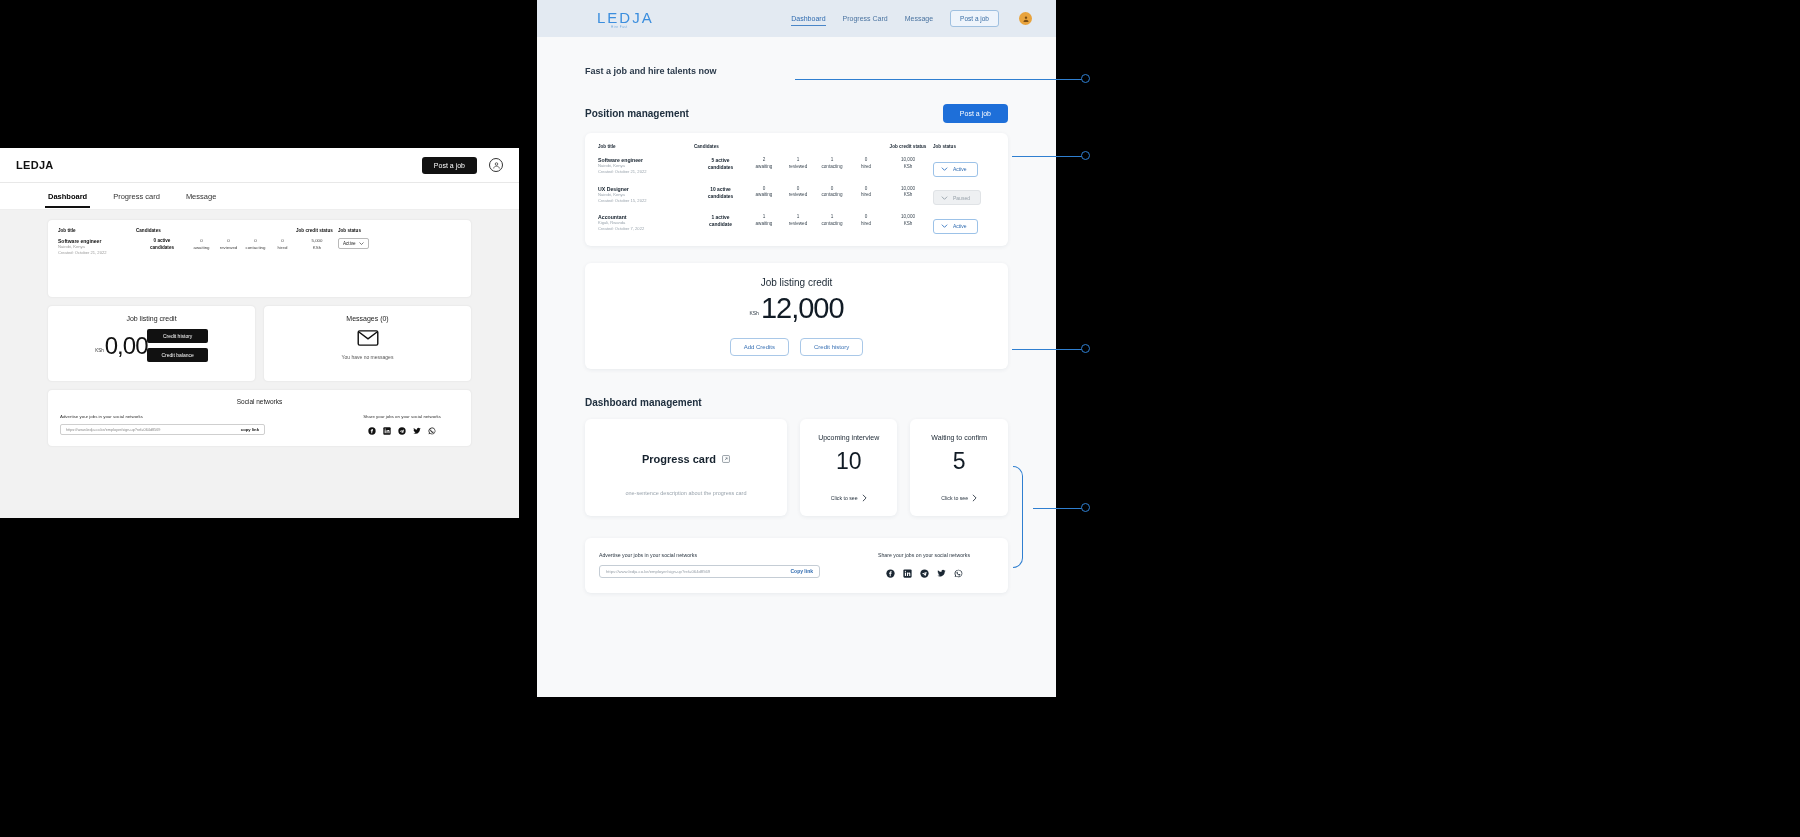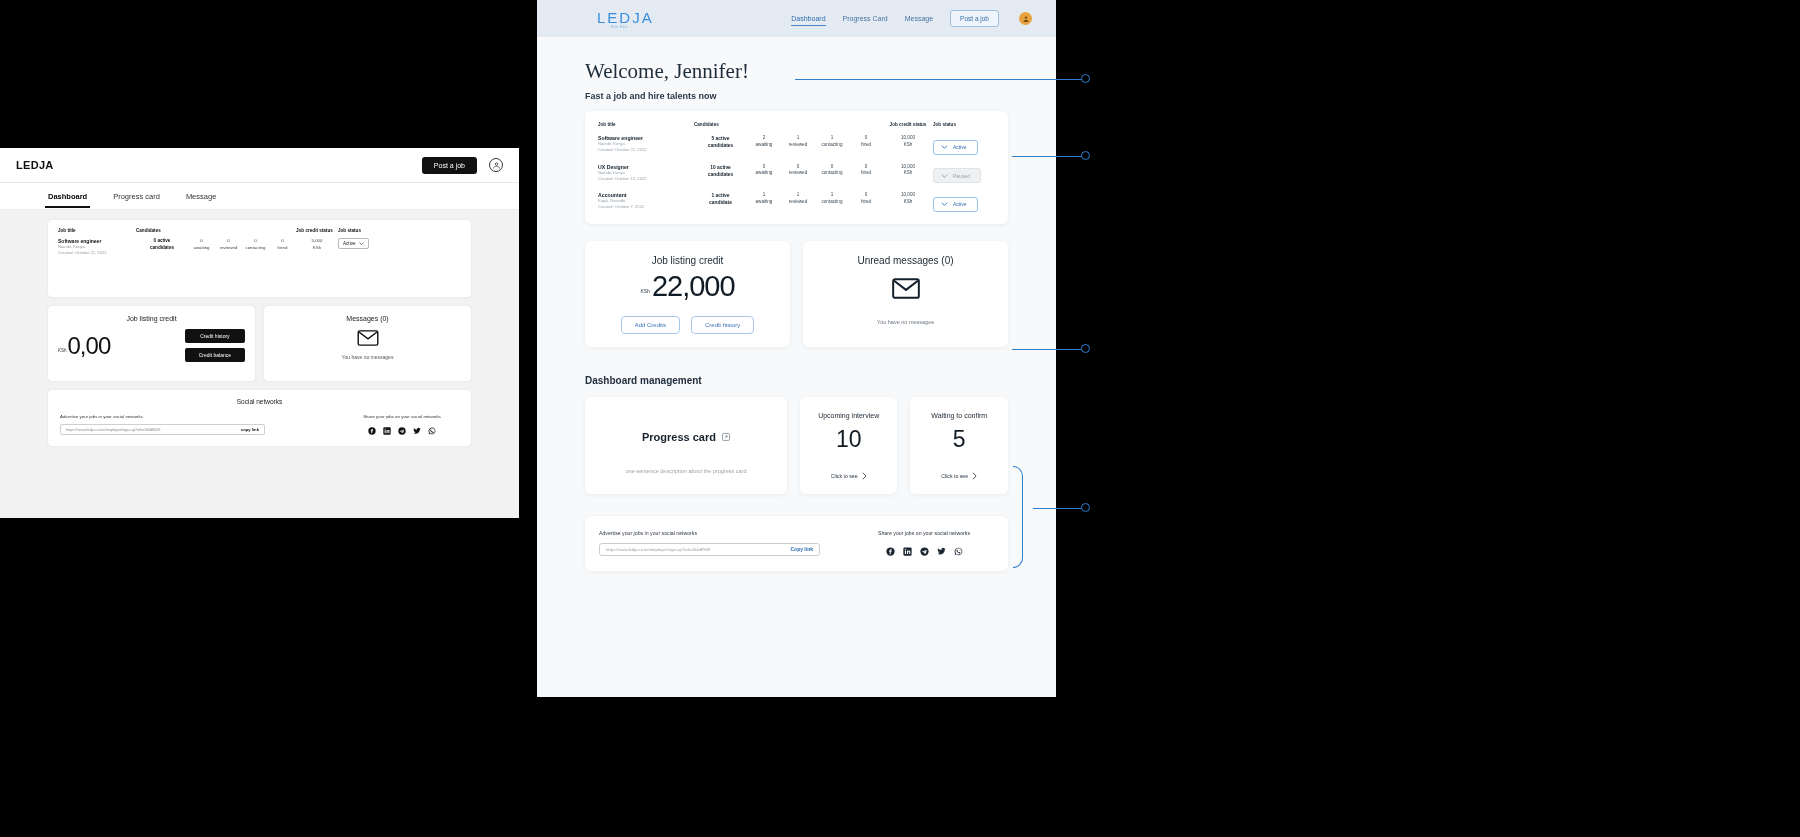--- a/index.html
+++ b/index.html
@@ -57,21 +57,21 @@
   .sm-num { color:#444; font-size:4.4px; text-align:center; line-height:1.5; }
   .sm-bold { font-weight:bold; color:#111; font-size:4.6px; text-align:center; line-height:1.5;}
   .sm-sel {
     border:1px solid #b9b9b9; border-radius:2px; font-size:4.6px; color:#222;
     padding:2px 4px; display:inline-flex; align-items:center; gap:3px;
   }
   .sm-row2 { display:flex; gap:9px; margin-top:9px; }
   .sm-credit { flex:1 1 0; height:75px; padding:9px 10px; position:relative; }
   .sm-msg { flex:1 1 0; height:75px; padding:9px 10px; text-align:center; }
   .sm-ctitle { font-size:7px; color:#222; text-align:center; }
-  .sm-amount-row { display:flex; align-items:center; justify-content:space-between; margin-top:7px; }
+  .sm-amount-row { display:flex; align-items:center; justify-content:center; margin-top:7px; }
   .sm-amount { font-size:24px; color:#111; font-weight:400; letter-spacing:-1px; }
   .sm-ksh { font-size:4.5px; color:#333; align-self:flex-end; margin-bottom:7px; margin-right:1px;}
   .sm-btns { display:flex; flex-direction:column; gap:5px; }
   .sm-darkbtn { background:#111; color:#fff; font-size:5px; border-radius:2px; padding:4px 14px; text-align:center; }
   .sm-env { margin:8px auto 4px; width:22px; height:16px; }
   .sm-nomsg { font-size:5px; color:#555; }
   .sm-social { margin-top:9px; padding:8px 12px 11px; }
   .sm-sh { font-size:6.5px; color:#222; text-align:center; }
   .sm-scols { display:flex; justify-content:space-between; margin-top:9px; }
   .sm-lbl { font-size:4.4px; color:#333; }
@@ -343,23 +343,26 @@
         <div class="bg-av">
           <svg viewBox="0 0 24 24" fill="#7a4d12">
               <circle cx="12" cy="8" r="3.6"></circle>
               <path d="M4.5 21c0-4.2 3.4-6.4 7.5-6.4s7.5 2.2 7.5 6.4z"></path>
             </svg>
         </div>
       </div>
     </div>
 
     <div class="bg-body">
-      <div class="welcome">Welcome, Jennifer!</div>
       <div class="sub">Fast a job and hire talents now</div>
 
+      <div class="sect-row">
+        <div class="sect-title">Position management</div>
+        <div class="blue-btn">Post a job</div>
+      </div>
 
       <div class="card ptable">
         <div class="ptrow pthead">
           <div class="pc1">Job title</div>
           <div class="pc2">Candidates</div>
           <div class="pcn"></div>
             <div class="pcn"></div>
             <div class="pcn"></div>
             <div class="pcn"></div>
           <div class="pc3">Job credit status</div>
@@ -485,34 +488,26 @@
             </span>
           </div>
         </div>
       </div>
 
       <div class="two-cards">
         <div class="card cc">
           <div class="cc-title">Job listing credit</div>
           <div class="cc-amt-row">
             <span class="cc-ksh">KSh</span>
-            <span class="cc-amt">22,000</span>
+            <span class="cc-amt">12,000</span>
           </div>
           <div class="cc-btns">
             <div class="outline-btn">Add Credits</div>
             <div class="outline-btn">Credit history</div>
           </div>
-        </div>
-        <div class="card cc">
-          <div class="cc-title">Unread messages (0)</div>
-          <svg class="cc-env" viewBox="0 0 24 18">
-            <rect x="1" y="1" width="22" height="16" rx="1.6" fill="none" stroke="#13202c" stroke-width="1.7"></rect>
-            <path d="M1.8 2.3L12 10.2 22.2 2.3" fill="none" stroke="#13202c" stroke-width="1.7"></path>
-          </svg>
-          <div class="cc-nomsg">You have no messages</div>
         </div>
       </div>
 
       <div class="sect-row">
         <div class="sect-title">Dashboard management</div>
       </div>
 
       <div class="app-cards">
         <div class="card pc-card">
           <div class="pc-title-row">

